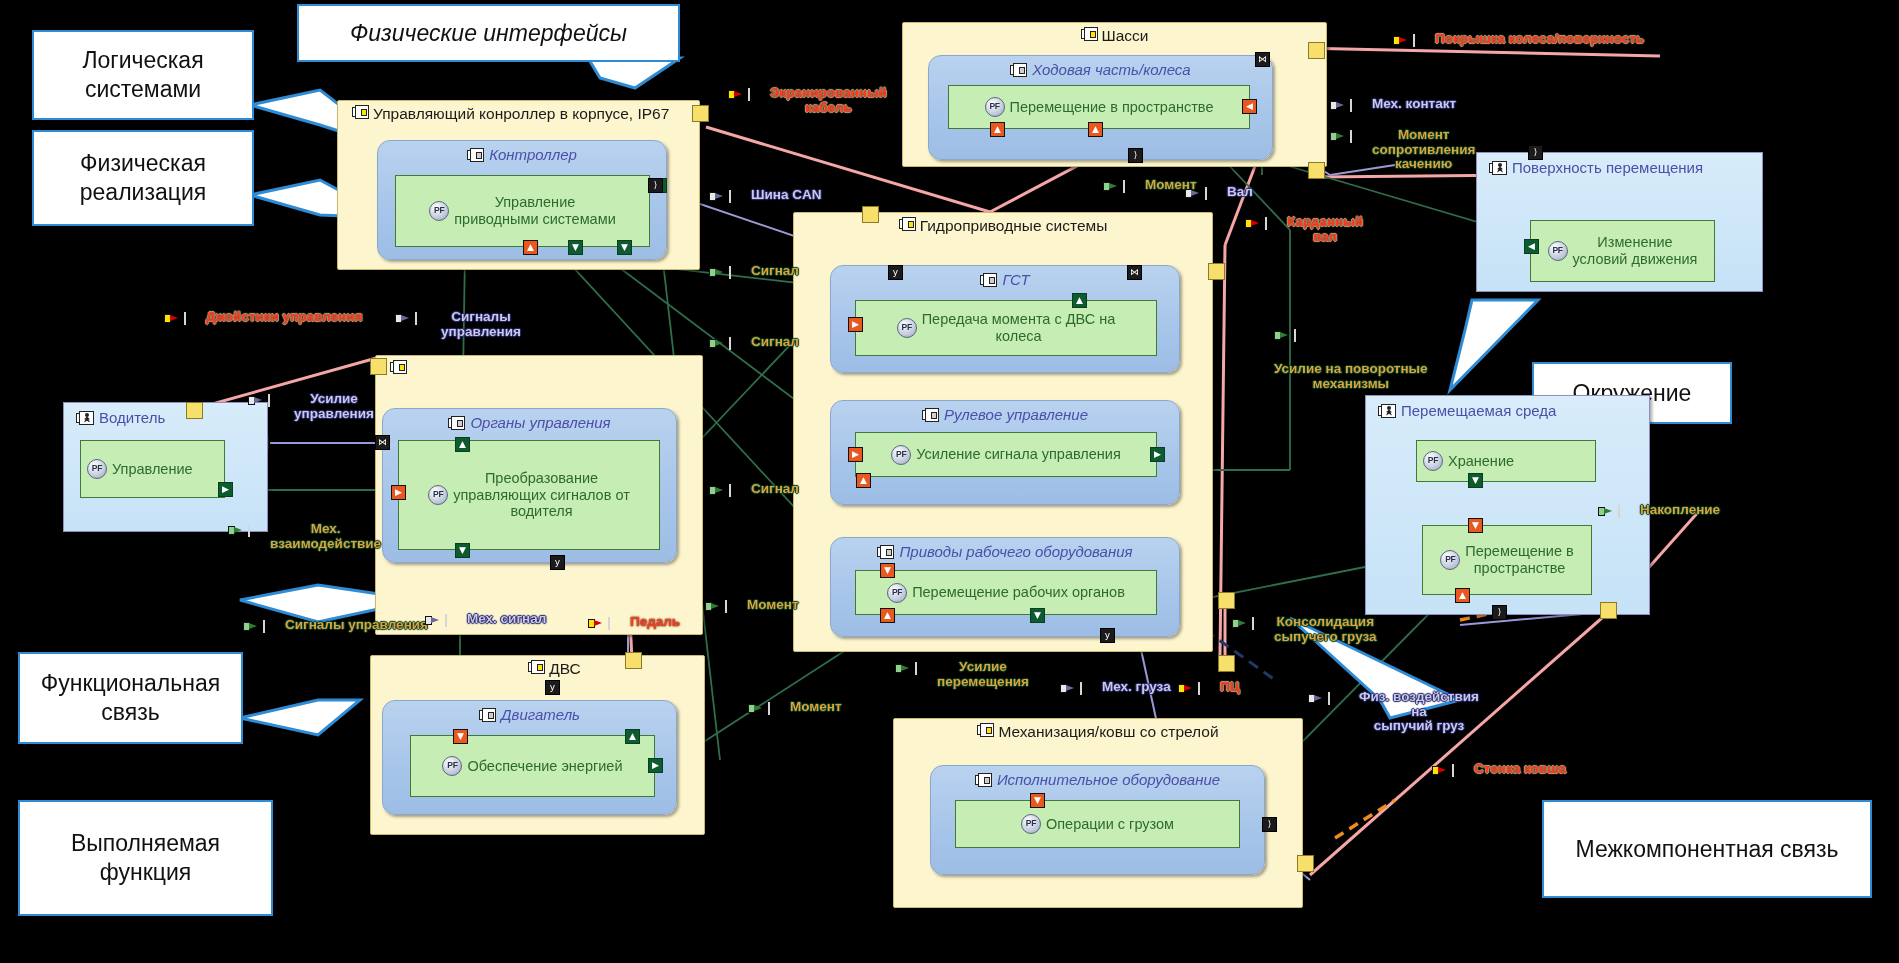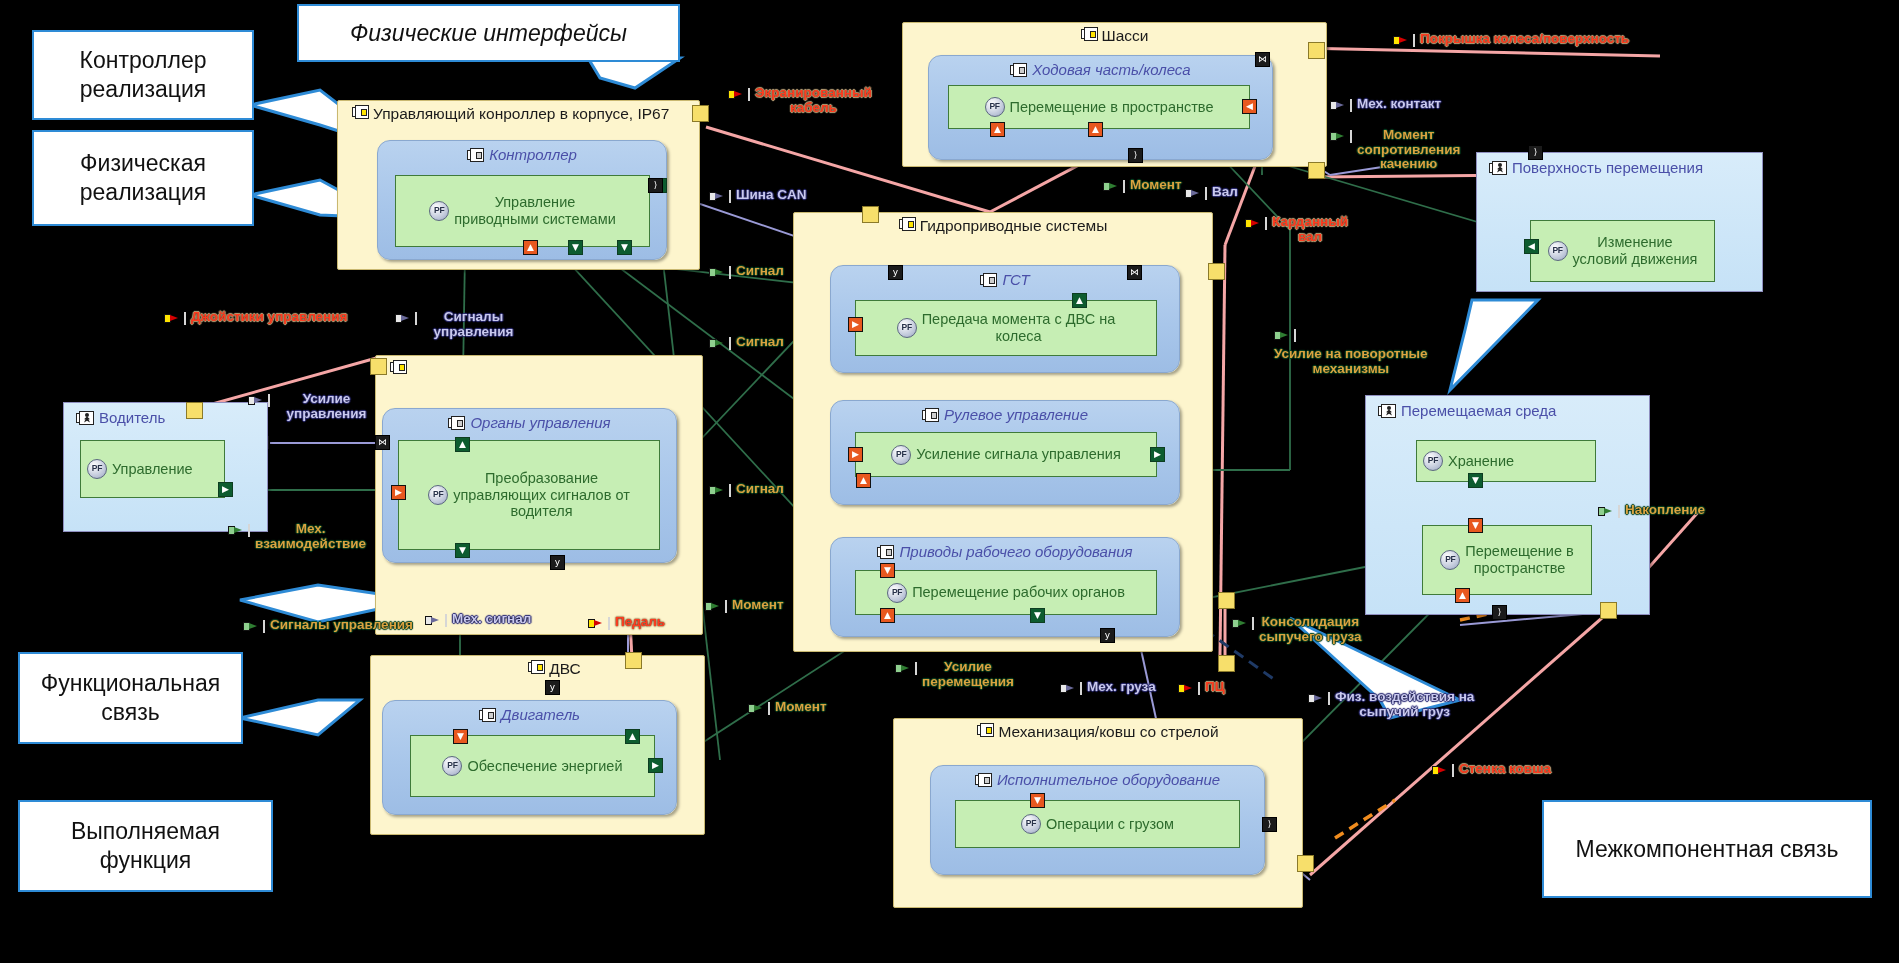--- a/index.html
+++ b/index.html
@@ -95,21 +95,21 @@
   .port.prov{background:#0d5c2f;border:1.2px solid #0d3d21;}
   .port.dark{background:#1b1b1b;border:1.2px solid #000;}
   .port .gl{position:absolute;inset:0;display:flex;align-items:center;justify-content:center;
             color:#fff;font-size:9px;line-height:1;font-family:"DejaVu Sans",sans-serif;}
   .port.prov .gl,.port.req .gl{color:#fff;}
 
   
   .ynode{position:absolute;width:15px;height:15px;background:#f7df6b;border:1.2px solid #8b7a2a;}
 
   
-  .clab{position:absolute;display:flex;align-items:flex-start;gap:5px;white-space:nowrap;}
+  .clab{position:absolute;display:flex;align-items:flex-start;gap:20px;white-space:nowrap;}
   .clab .txt{font-size:13.5px;font-weight:bold;line-height:1.08;white-space:normal;}
   .clab.ctr .txt{text-align:center;}
   .lab-green .txt{color:#d9a441;text-shadow:0 0 2px #000,1px 0 1px #0a5a2e,-1px 0 1px #0a5a2e,0 1px 1px #0a5a2e,0 -1px 1px #0a5a2e;}
   .lab-blue  .txt{color:#c9c9f0;text-shadow:0 0 2px #000,1px 0 1px #3b3b9a,-1px 0 1px #3b3b9a,0 1px 1px #3b3b9a,0 -1px 1px #3b3b9a;}
   .lab-red   .txt{color:#ff3c1f;text-shadow:0 0 2px #000,1px 0 1px #ffd9a0,-1px 0 1px #ffd9a0,0 1px 1px #ffd9a0,0 -1px 1px #ffd9a0;}
 
   
   .ifg{flex:0 0 auto;width:22px;height:13px;position:relative;margin-top:2px;}
   .ifg .bar{position:absolute;right:0;top:0;width:2px;height:13px;background:#d6d6d6;}
   .ifg .cap{position:absolute;left:0;top:2px;width:7px;height:9px;border:1.3px solid #111;box-sizing:border-box;}
@@ -206,33 +206,36 @@
       <polygon points="250,195 320,180 390,218 320,215"></polygon>
       <polygon points="588,58 680,58 635,88 600,78"></polygon>
       <polygon points="240,600 318,585 420,600 318,622"></polygon>
       <polygon points="240,718 318,700 360,700 318,735"></polygon>
       <polygon points="1472,300 1538,300 1450,390 1465,330"></polygon>
       <polygon points="1390,718 1460,700 1290,618 1380,700"></polygon>
     </g>
   </svg>
 
   <div class="callout abs" style="left:32px;top:30px;width:222px;height:90px;">
-    <span>Контроллер реализация</span>
+    <span>Логическая системами</span>
   </div>
   <div class="callout abs" style="left:32px;top:130px;width:222px;height:96px;">
     <span>Физическая реализация</span>
   </div>
   <div class="callout abs" style="left:297px;top:4px;width:383px;height:58px;font-style:italic;">
     <span>Физические интерфейсы</span>
   </div>
   <div class="callout abs" style="left:18px;top:652px;width:225px;height:92px;">
     <span>Функциональная связь</span>
   </div>
-  <div class="callout abs" style="left:18px;top:800px;width:255px;height:92px;justify-content:flex-end;">
+  <div class="callout abs" style="left:18px;top:800px;width:255px;height:116px;justify-content:flex-end;">
     <span>Выполняемая функция</span>
+  </div>
+  <div class="callout abs" style="left:1532px;top:362px;width:200px;height:62px;">
+    <span>Окружение</span>
   </div>
   <div class="callout abs" style="left:1542px;top:800px;width:330px;height:98px;">
     <span>Межкомпонентная связь</span>
   </div>
 
   <div class="phys abs" style="left:337px;top:100px;width:363px;height:170px;">
     <div class="phys-title left">
       <span class="bicon">
           <i class="b1"></i>
           <i class="b2"></i>

